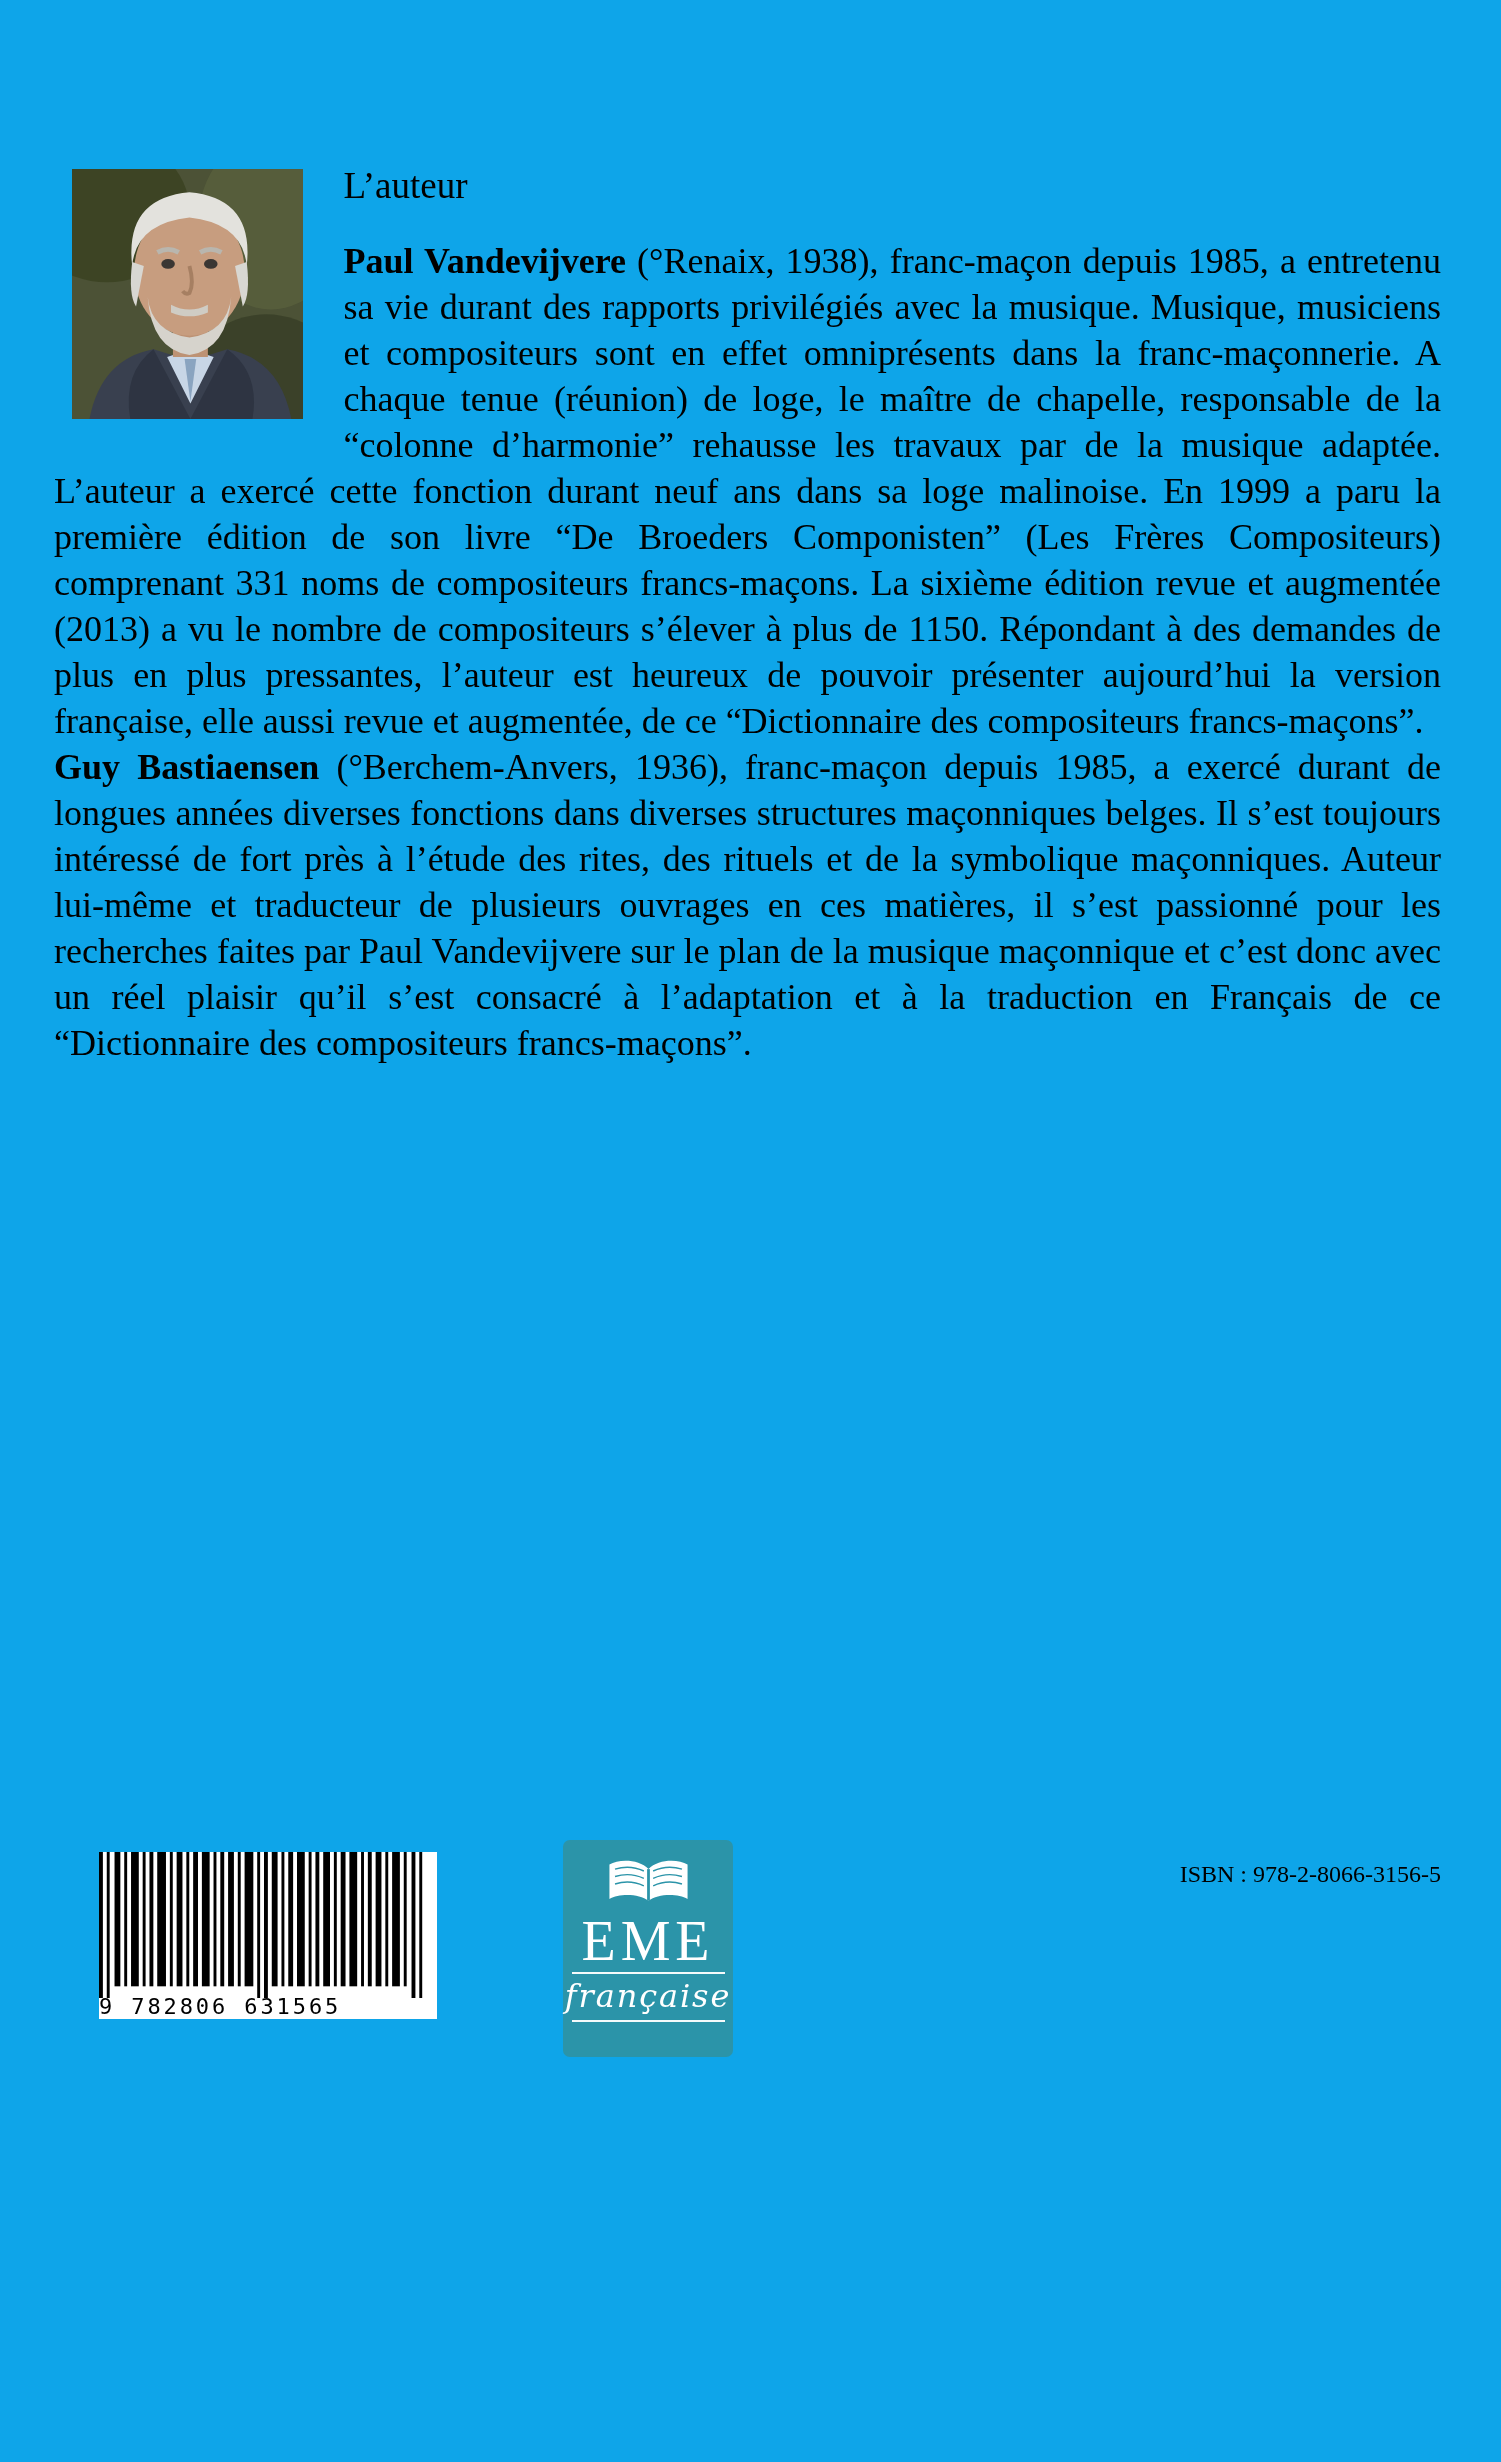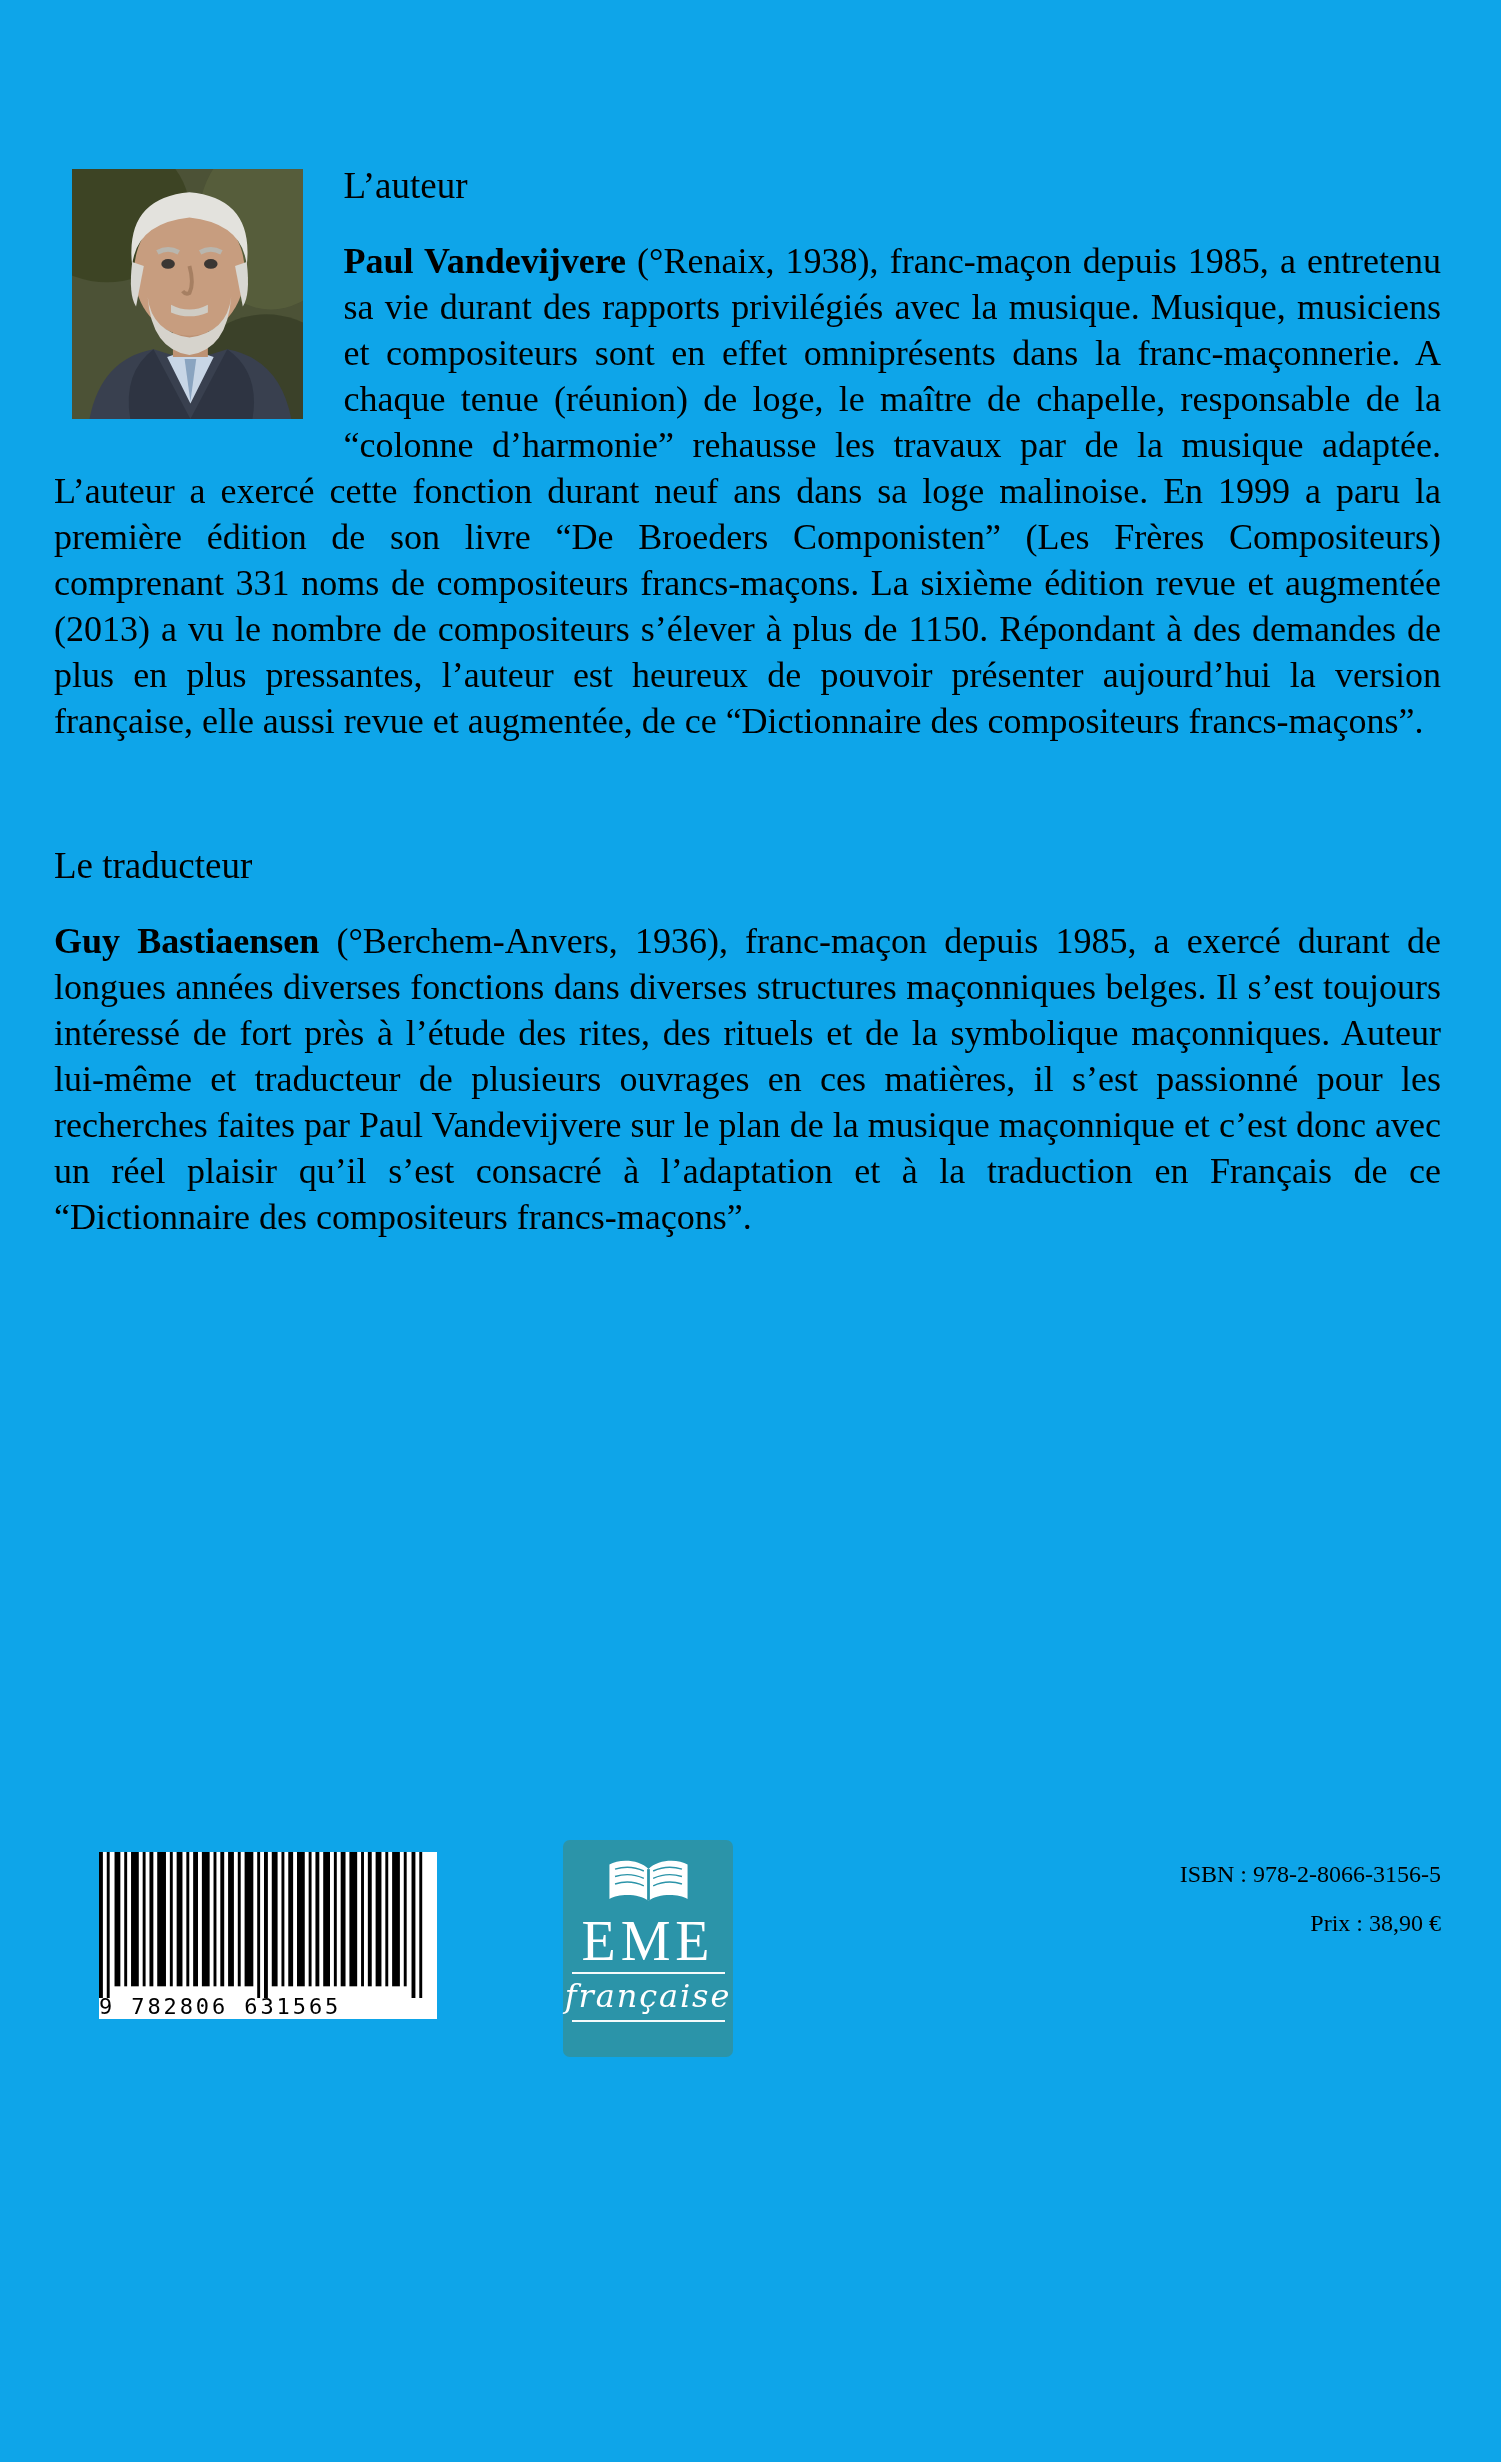--- a/index.html
+++ b/index.html
@@ -126,21 +126,20 @@
         <path d="M88 86 Q99 80 110 86" stroke="#b9b6ae" stroke-width="5" fill="none"></path>
         <path d="M132 86 Q143 80 154 86" stroke="#b9b6ae" stroke-width="5" fill="none"></path>
         <path d="M121 100 Q126 118 121 128 Q117 130 114 126" stroke="#a67f62" stroke-width="4" fill="none"></path>
       </svg>
     </div>
 
     <h2 class="section-heading">L’auteur</h2>
 
     <p class="bio"><strong>Paul Vandevijvere</strong><span> (°Renaix, 1938), franc-maçon depuis 1985, a entretenu sa vie durant des rapports privilégiés avec la musique.  Musique, musiciens et compositeurs sont en effet omniprésents dans la franc-maçonnerie. A chaque tenue (réunion) de loge, le maître de chapelle, responsable de la “colonne d’harmonie” rehausse les travaux par de la musique adaptée.  L’auteur  a exercé cette fonction durant neuf ans dans sa loge malinoise.  En 1999 a paru la première édition de son livre “De Broeders Componisten” (Les Frères Compositeurs) comprenant 331 noms de compositeurs francs-maçons.  La sixième édition revue et augmentée (2013) a vu le nombre de compositeurs s’élever à plus de 1150.  Répondant à des demandes de plus en plus pressantes, l’auteur est heureux de pouvoir présenter aujourd’hui la version française, elle aussi revue et augmentée, de ce “Dictionnaire des compositeurs francs-maçons”.</span></p>
 
-    <h2 class="section-heading translator-heading">Le traducteur</h2>
 
     <p class="bio"><strong>Guy Bastiaensen</strong><span> (°Berchem-Anvers, 1936), franc-maçon depuis 1985, a exercé durant de longues années diverses fonctions dans diverses structures maçonniques belges.  Il s’est toujours intéressé de fort près à l’étude des rites, des rituels et de la symbolique maçonniques. Auteur lui-même et traducteur de plusieurs ouvrages en ces matières, il s’est passionné pour les recherches faites par Paul Vandevijvere sur le plan de la musique maçonnique et c’est donc avec un réel plaisir qu’il s’est consacré à l’adaptation et à la traduction en Français de ce “Dictionnaire des compositeurs francs-maçons”.</span></p>
 
   </div>
 
   <div class="footer">
 
     <div class="barcode">
       <svg viewBox="0 0 340 150" preserveAspectRatio="none">
         <rect width="340" height="150" fill="#fff"></rect>
@@ -195,18 +194,17 @@
         <path d="M14 14 Q30 9 45 16 M14 22 Q30 17 45 24 M14 30 Q30 25 45 32 M55 16 Q70 9 86 14 M55 24 Q70 17 86 22 M55 32 Q70 25 86 30" stroke="#2b94a9" stroke-width="1.6" fill="none"></path>
       </svg>
       <div class="logo-name">EME</div>
       <div class="logo-line"></div>
       <div class="logo-tagline">française</div>
       <div class="logo-line bottom"></div>
     </div>
 
     <div class="pub-info">
       <div>ISBN : 978-2-8066-3156-5</div>
-      <div>Prix : 38,90 €</div>
     </div>
 
   </div>
 </div>
 
 
 </body></html>

